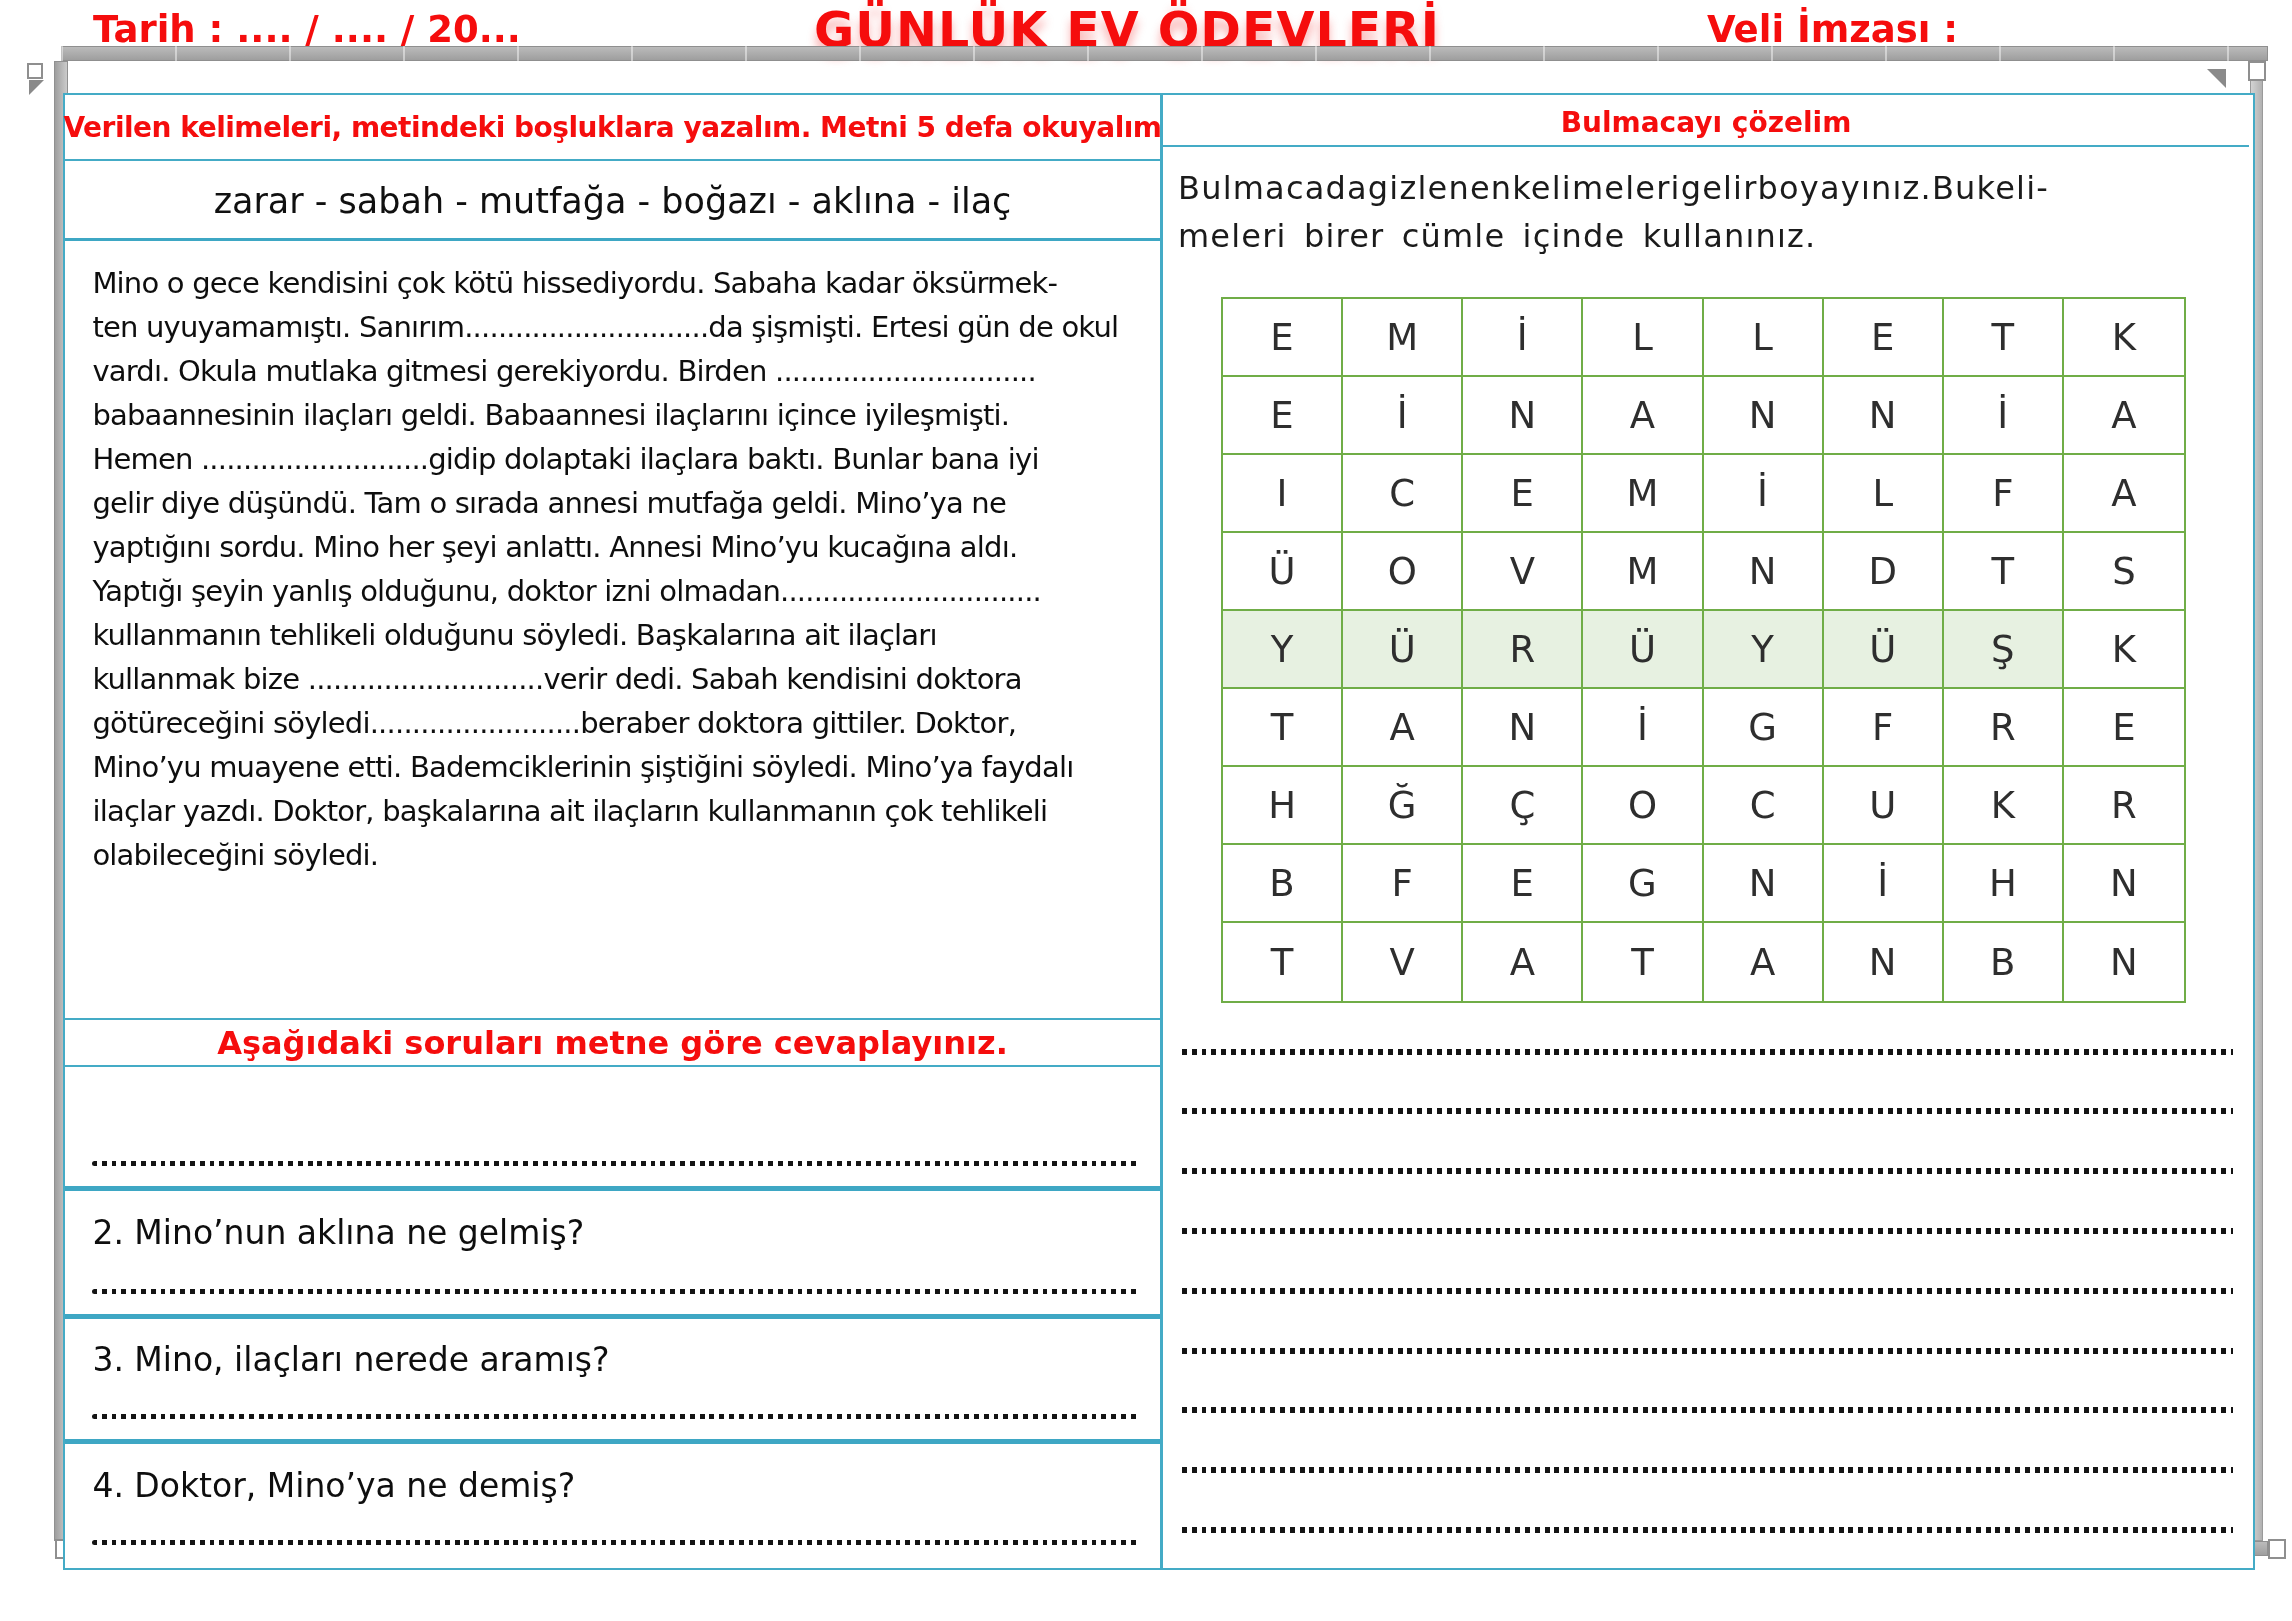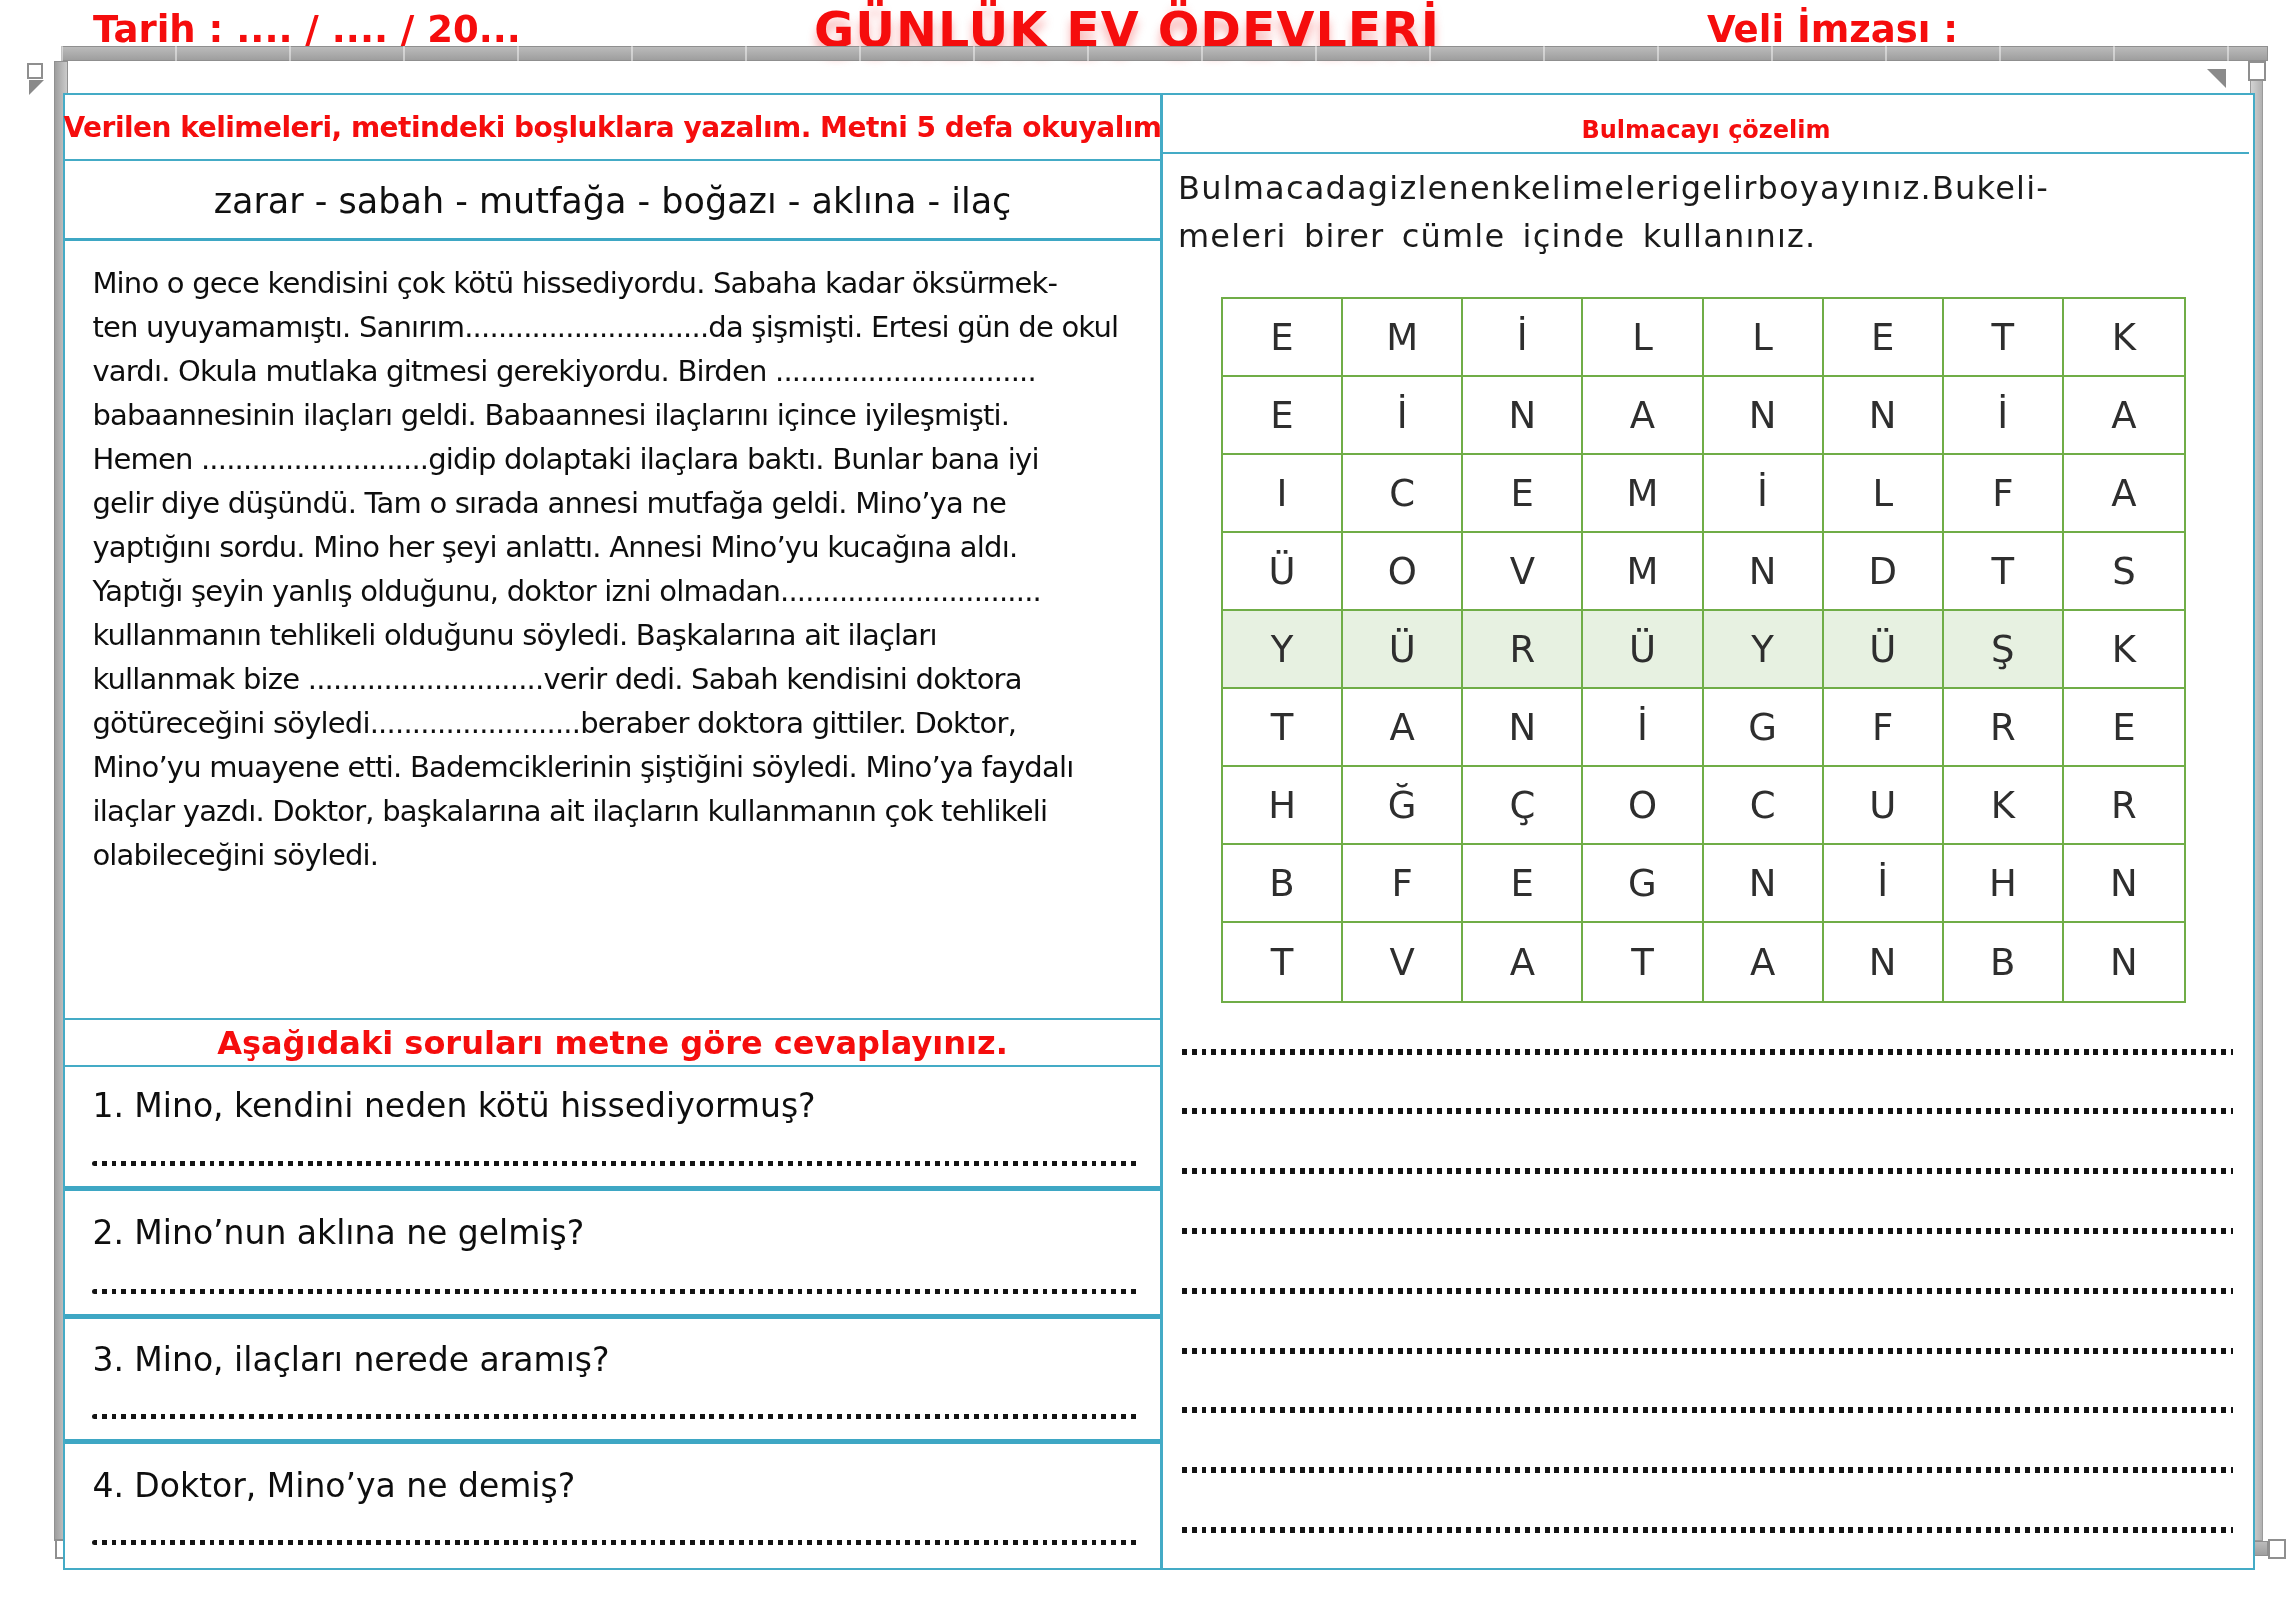--- a/index.html
+++ b/index.html
@@ -59,21 +59,21 @@
   .row-story{left:0;top:150px;width:915px;height:773px;padding:15.7px 7.8px 0 27.4px;box-sizing:border-box;}
   .story-line{font-size:29px;line-height:44px;letter-spacing:-0.8px;white-space:nowrap;color:#0e0e0e;}
   .row-qhdr{left:0;top:923px;width:1095px;height:49px;font-size:32px;border-top:2.9px solid #44abc6;}
   .qrow{left:0;width:1095px;}
   .q-text{position:absolute;left:27.4px;top:15.7px;font-size:33px;color:#0e0e0e;white-space:nowrap;}
   .dotline{position:absolute;height:5.9px;border-radius:2.9px;
            background:repeating-linear-gradient(90deg,#141414 0 4.9px,transparent 4.9px 9.8px);}
   .q-dots{left:27.4px;right:19.6px;bottom:19.6px;}
 
   
-  .row-puzzle-title{left:1098px;top:12px;width:1086px;height:47px;font-size:24px;}
+  .row-puzzle-title{left:1098px;top:5px;width:1086px;height:47px;font-size:28px;}
   .puzzle-instr{position:absolute;left:1113px;top:74px;width:1064px;color:#1b1b1b;
                 font-size:32px;letter-spacing:1.2px;}
   .pi-l1{text-align:justify;text-align-last:justify;word-spacing:5.9px;white-space:nowrap;
          display:flex;}
   .pi-l1 span{flex:none;}
   .pi-l2{margin-top:9.8px;word-spacing:5.9px;white-space:nowrap;}
 
   .grid{position:absolute;left:1156px;top:202px;width:961px;height:702px;
         display:grid;grid-template-columns:repeat(8,1fr);grid-template-rows:repeat(9,1fr);
         border:2px solid #70ad47;background:#fff;}
@@ -138,21 +138,20 @@
         <div class="story-line">Mino’yu muayene etti. Bademciklerinin şiştiğini söyledi. Mino’ya faydalı</div>
         <div class="story-line">ilaçlar yazdı. Doktor, başkalarına ait ilaçların kullanmanın çok tehlikeli</div>
         <div class="story-line">olabileceğini söyledi.</div>
       </div>
 
     <div class="trow row-qhdr red-center teal-b3">
       <span>Aşağıdaki soruları metne göre cevaplayınız.</span>
     </div>
 
     <div class="trow qrow teal-b6" style="top:975px;height:121px;">
-      <div class="q-text">1. Mino, kendini neden kötü hissediyormuş?</div>
       <div class="dotline q-dots"></div>
     </div>
     <div class="trow qrow teal-b6" style="top:1102px;height:122px;">
       <div class="q-text">2. Mino’nun aklına ne gelmiş?</div>
       <div class="dotline q-dots"></div>
     </div>
     <div class="trow qrow teal-b6" style="top:1229px;height:120px;text-align:right;">
       <div class="q-text">3. Mino, ilaçları nerede aramış?</div>
       <div class="dotline q-dots"></div>
     </div>

